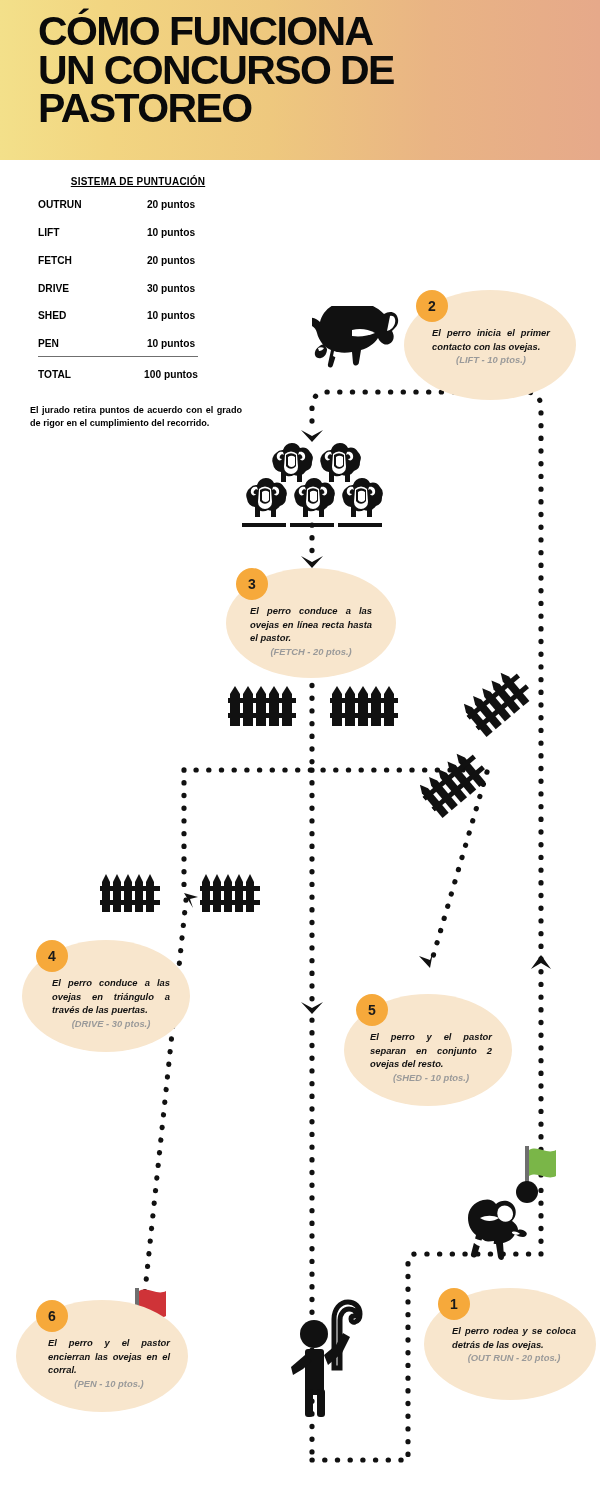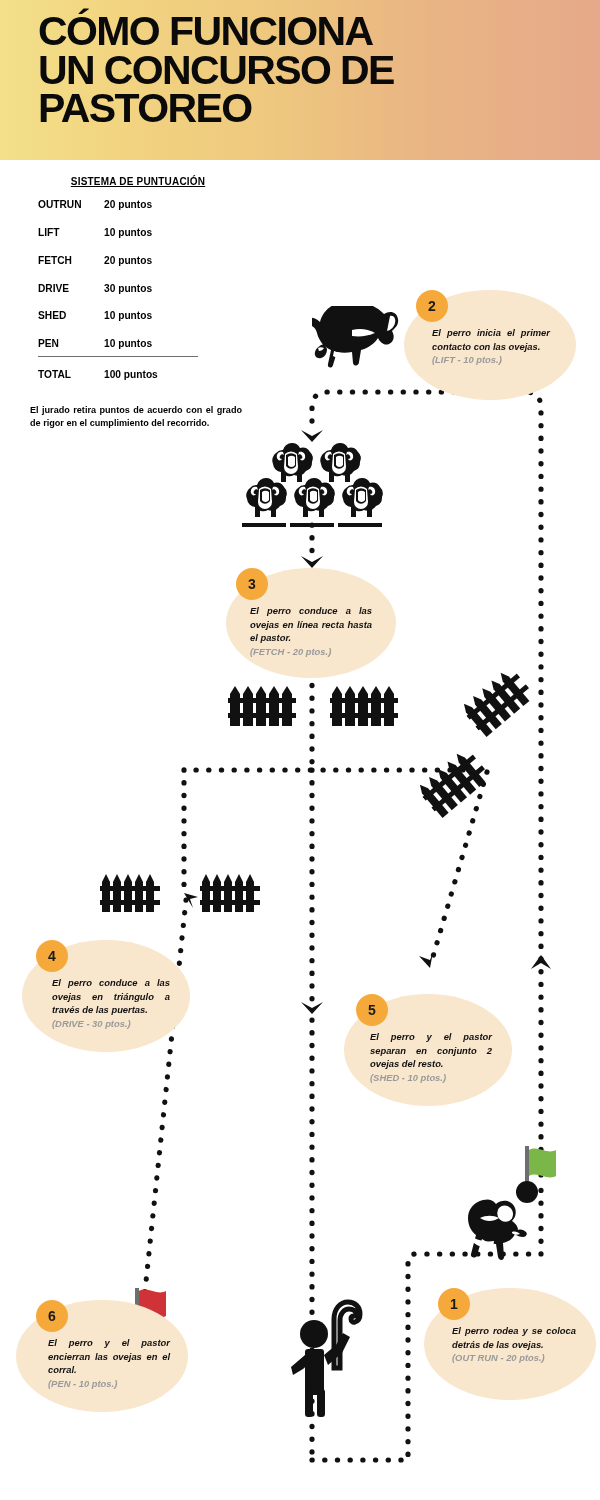--- a/index.html
+++ b/index.html
@@ -17,42 +17,42 @@
       font-family:"Liberation Sans","DejaVu Sans",sans-serif;}
   .header-title span{display:block;}
 
   
   .score-wrap{position:absolute;left:38px;top:176px;width:200px;}
   .score-title{font-size:10px;font-weight:bold;color:#000;text-align:center;
       text-decoration:underline;letter-spacing:.2px;margin-bottom:9px;}
   .score-row{display:flex;font-size:10.2px;font-weight:bold;color:#000;
       line-height:1;padding:4.3px 0;margin-top:9px;}
   .score-row .k{width:66px;}
-  .score-row .v{flex:1;}
+  .score-row .v{flex:1;text-align:center;}
   .score-sep{height:1px;background:#6f6f6f;margin:2px 0 1px 0;width:160px;}
 
   .para{position:absolute;left:30px;width:212px;font-size:9.1px;
         font-weight:bold;color:#000;line-height:1.42;text-align:justify;}
   #para1{top:344px;}
   #para2{top:404px;}
 
   
   .layer{position:absolute;left:0;top:0;width:600px;height:1500px;}
   svg.layer{pointer-events:none;}
 
   
   .bubble{position:absolute;}
   .bubble .blob{position:absolute;left:0;top:0;border-radius:50%;
       background:#f8e6cd;}
   .bubble .num{position:absolute;border-radius:50%;background:#f6a93b;
       color:#1a1a1a;font-weight:bold;font-size:14px;
       display:flex;align-items:center;justify-content:center;}
   .bubble .txt{position:absolute;font-size:9.4px;font-weight:bold;
       color:#111;line-height:1.45;text-align:justify;font-style:italic;}
-  .bubble .sub{display:block;color:#9a9a9a;text-align:left;}
+  .bubble .sub{display:block;color:#9a9a9a;text-align:center;}
 
   
   .fig{position:absolute;}
   .fig svg{display:block;}
 </style>
 </head>
 <body>
 
 <div id="canvas">
 

